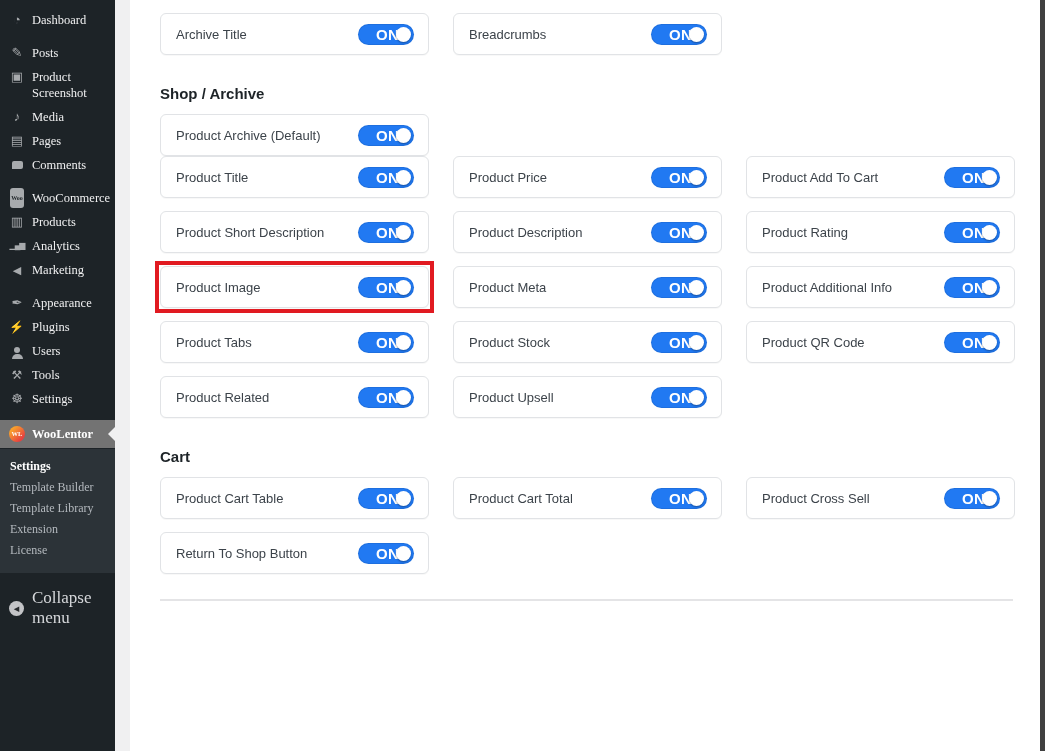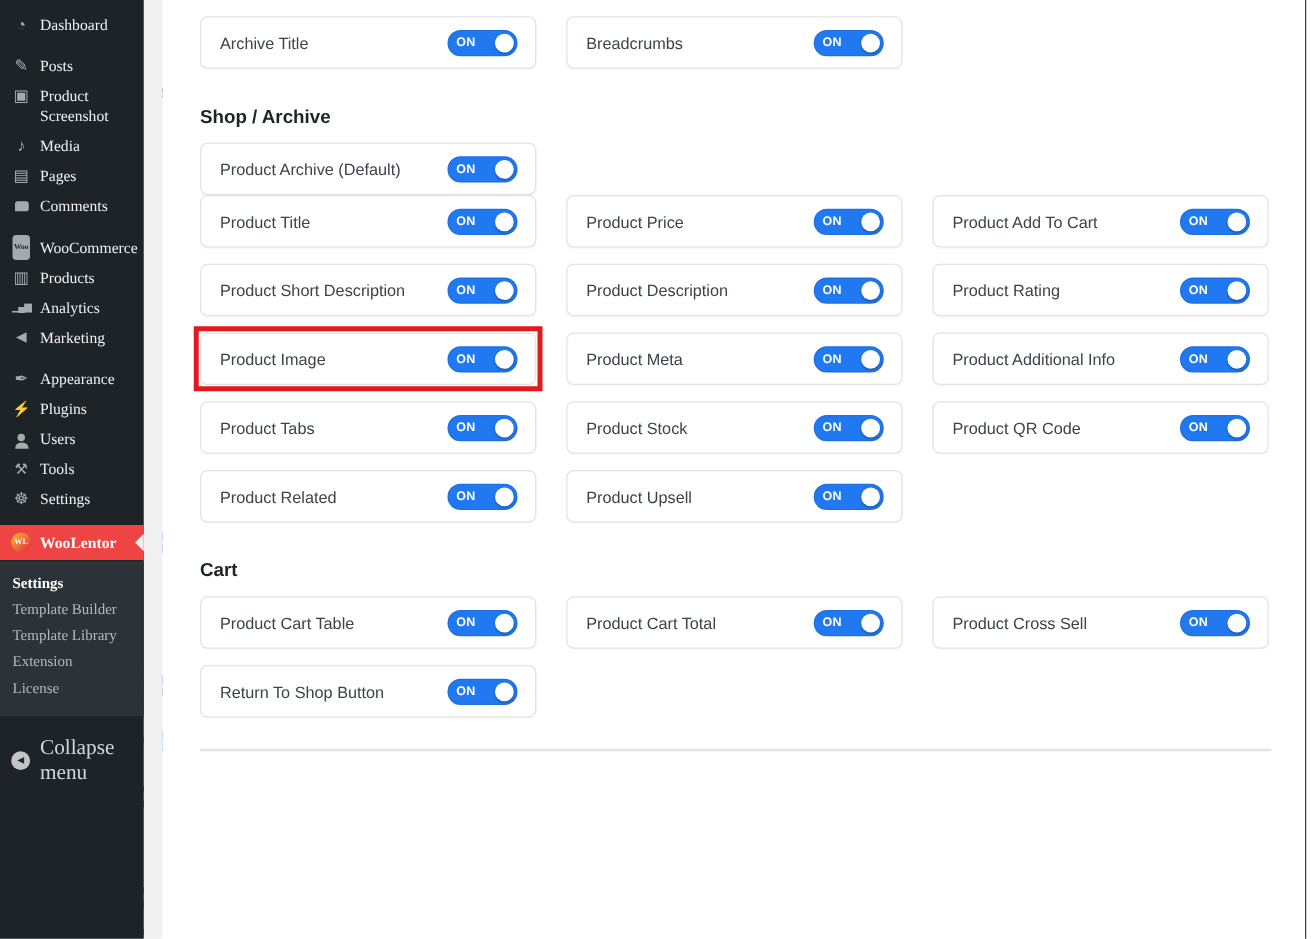--- a/index.html
+++ b/index.html
@@ -5,21 +5,21 @@
   * { margin:0; padding:0; box-sizing:border-box; }
   html,body { width:1050px; height:751px; background:#fff; font-family:"Liberation Sans", sans-serif; overflow:hidden; }
 
   
   .sidebar { position:fixed; left:0; top:0; width:115px; height:100%; background:#1d2327; color:#f0f0f1; font-size:13px; z-index:2; padding-top:8px;font-family:Liberation Serif, serif; }
   .gutter  { position:fixed; left:115px; top:0; width:15px; height:100%; background:#f0f0f1; z-index:1; }
 
   .menu-item { display:flex; align-items:flex-start; gap:7px; padding:4px 6px 4px 9px; line-height:16px; cursor:pointer; position:relative; }
   .menu-item.group-start { margin-top:9px; }
   .menu-label { font-size:12.5px; color:#f0f0f1; }
-  .menu-item.active { background:#ef4444; padding-top:6px; padding-bottom:6px; }
+  .menu-item.active { background:#737373; padding-top:6px; padding-bottom:6px; }
   .menu-item.active .menu-label { color:#fff; font-weight:bold; }
   .menu-item.active::after { content:""; position:absolute; right:0; top:50%; margin-top:-7px;
       border:7px solid transparent; border-right-color:#f0f0f1; border-left-width:0; }
 
   .icn { width:16px; height:16px; flex:none; display:inline-flex; align-items:center; justify-content:center; color:#a7aaad; font-size:12px; margin-top:0; }
   .menu-item.active .icn { color:#fff; }
   .icn-dashboard::before { content:"◔"; font-size:13px; }
   .icn-pushpin::before { content:"✎"; font-size:13px; }
   .icn-screenshot::before { content:"▣"; font-size:13px; }
   .icn-media::before { content:"♪"; font-size:13px; }
@@ -42,34 +42,34 @@
   .icn-collapse::before { content:"◂"; color:#26292c; font-size:11px; line-height:1; }
 
   .submenu { background:#2c3338; padding:7px 0 12px; margin-top:1px; }
   .submenu-item { padding:3px 8px 3px 10px; font-size:12px; color:#b4b9be; line-height:15px; cursor:pointer; }
   .submenu-item.current { color:#fff; font-weight:bold; }
 
   .collapse-row { display:flex; align-items:center; gap:8px; padding:6px 9px; margin-top:9px; cursor:pointer; }
   .collapse-label { font-size:17px; color:#d5d7da; }
 
   
-  .panel { position:fixed; left:130px; right:5px; top:0; bottom:0; background:#fff; border-right:1px solid #404040; padding:13px 27px 0 30px; z-index:1; overflow:hidden; }
+  .panel { position:fixed; left:130px; right:5px; top:0; bottom:0; background:#fff; border-right:5px solid #404040; padding:13px 27px 0 30px; z-index:1; overflow:hidden; }
 
   .section-heading { font-size:15px; font-weight:bold; color:#1d2327; margin:30px 0 12px; }
   .cards-grid { display:grid; grid-template-columns:repeat(3,269px); column-gap:24px; row-gap:13px; }
 
   .toggle-card { position:relative; height:42px; background:#fff; border:1px solid #e1e3e6; border-radius:6px;
       display:flex; align-items:center; justify-content:space-between; padding:0 14px 0 15px;
       box-shadow:0 1px 1px rgba(0,0,0,.03); }
   .toggle-card .card-label { font-size:13px; color:#3c434a; }
   .toggle-card.highlighted::after { content:""; position:absolute; inset:-6px; border:4px solid #e11a21; pointer-events:none; }
 
   .toggle { width:56px; height:21px; background:#2179f2; border-radius:11px; position:relative; flex:none;
       display:flex; align-items:center; cursor:pointer; box-shadow:inset 0 0 0 1px rgba(0,0,0,.08); }
-  .toggle .on-text { color:#fff; font-size:10px; font-weight:bold; letter-spacing:.3px; margin-left:7px; }
+  .toggle .on-text { color:#fff; font-size:15px; font-weight:bold; letter-spacing:.3px; margin-left:18px; }
   .toggle .knob { position:absolute; right:3px; top:3px; width:15px; height:15px; background:#fff; border-radius:50%;
       box-shadow:0 1px 2px rgba(0,0,0,.35); }
 
   .divider { height:2px; background:#e4e4e6; border:none; margin-top:25px; }
   .save-row { display:flex; justify-content:flex-end; margin-top:11px; }
   .save-button { height:28px; padding:0 13px; background:#f6f7f7; border:1px solid #dcdcde; border-radius:3px;
       color:#a7aaad; font-size:13px; font-family:"Liberation Sans", sans-serif; cursor:default; }
 </style>
 </head>
 <body>

